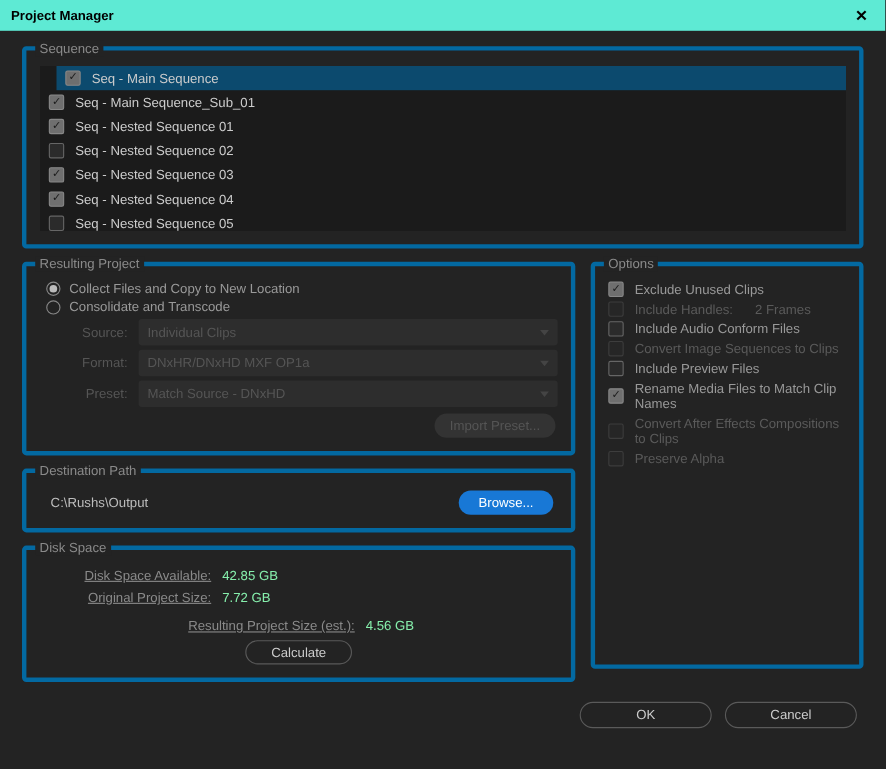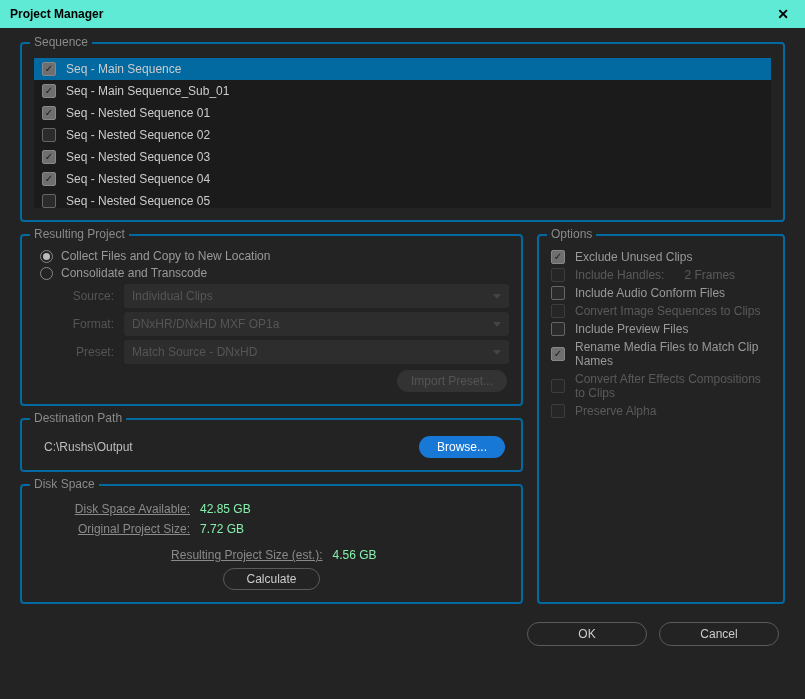--- a/index.html
+++ b/index.html
@@ -1,25 +1,25 @@
 <!DOCTYPE html>
 <html><head>
 <meta charset="utf-8">
 <style>
 * { margin: 0; padding: 0; box-sizing: border-box; font-family: "Segoe UI", Arial, sans-serif; }
 body { background: #232323; color: #999; font-size: 12px; width: 805px; height: 699px; overflow: hidden; }
 .titlebar { background: #5eead4; color: #000; height: 28px; display: flex; align-items: center; padding: 0 10px; justify-content: space-between; font-weight: bold; }
 .titlebar-title { font-size: 12px; }
 .titlebar-close { font-size: 14px; cursor: pointer; padding: 2px 6px; }
 .content { padding: 14px 20px 16px 20px; }
-.fieldset { border: 2px solid #0369a1; border-radius: 4px; margin-bottom: 12px; padding: 10px 12px 12px 12px; position: relative; }
+.fieldset { border: 4px solid #0369a1; border-radius: 4px; margin-bottom: 12px; padding: 10px 12px 12px 12px; position: relative; }
 .fieldset-label { position: absolute; top: -9px; left: 8px; background: #232323; padding: 0 4px; color: #8a8a8a; font-size: 12px; }
 .seq-list { background: #1b1b1b; border: none; height: 150px; overflow-y: scroll; margin-top: 4px; }
 .seq-row { display: flex; align-items: center; padding: 4px 8px; color: #ccc; }
-.seq-row.sel { background: #0369a1; }
+.seq-row.sel { background: #0c4a6e; margin-left: 15px; }
 .chk { width: 14px; height: 14px; border: 1px solid #666; border-radius: 2px; margin-right: 10px; display: flex; align-items: center; justify-content: center; flex-shrink: 0; background: #2b2b2b; }
 .chk.on { background: #6f6f6f; border-color: #888; }
 .chk.on::after { content: "✓"; color: #1a1a1a; font-size: 10px; line-height: 1; }
 .chk.disabled { border-color: #3d3d3d; background: #262626; }
 .columns { display: flex; gap: 14px; }
 .col-left { flex: 1; display: flex; flex-direction: column; }
 .col-right { width: 248px; }
 .radio-row { display: flex; align-items: center; margin: 3px 0 3px 6px; }
 .radio { width: 13px; height: 13px; border: 1px solid #888; border-radius: 50%; margin-right: 8px; display: flex; align-items: center; justify-content: center; flex-shrink: 0; }
 .radio.on::after { content: ""; width: 7px; height: 7px; background: #bbb; border-radius: 50%; }

